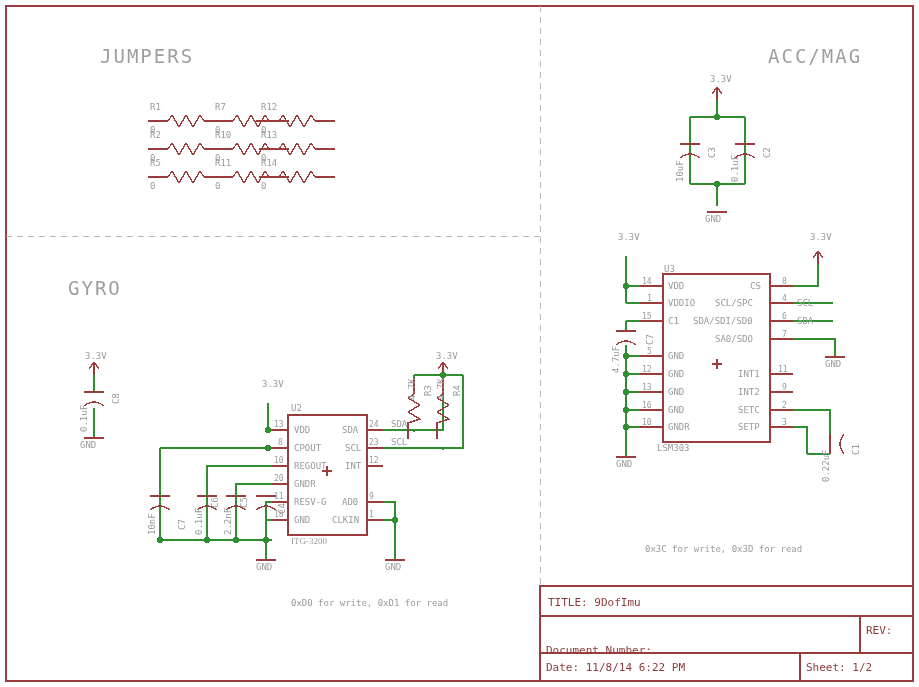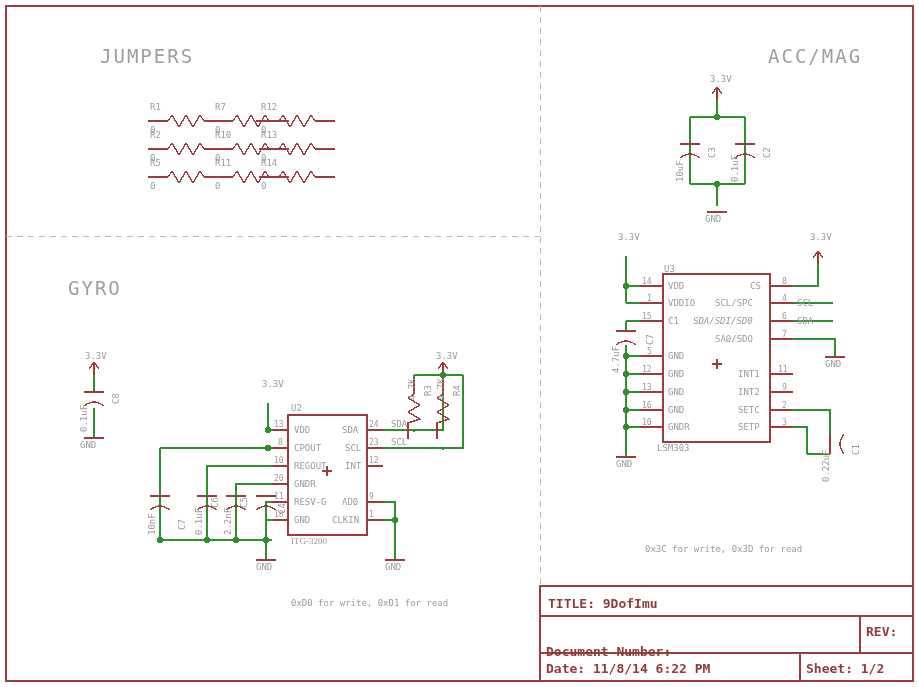--- a/index.html
+++ b/index.html
@@ -6,22 +6,22 @@
   body{width:919px;height:687px;overflow:hidden;
        font-family:"DejaVu Sans Mono","Liberation Mono",monospace;}
   #sheet{position:relative;width:919px;height:687px;background:#ffffff;}
   svg.layer{position:absolute;left:0;top:0;width:919px;height:687px;}
   .lbl{position:absolute;color:#9a9a9a;font-size:9px;line-height:9px;white-space:pre;
        font-family:"DejaVu Sans Mono","Liberation Mono",monospace;}
   .lbl.pin{font-size:8px;}
   .lbl.vert{transform-origin:0 0;transform:rotate(-90deg);}
   .sect{position:absolute;color:#9e9e9e;font-size:19px;letter-spacing:2px;
         font-family:"DejaVu Sans Mono","Liberation Mono",monospace;white-space:pre;}
-  .tb{position:absolute;color:#8f3b3b;font-size:13px;white-space:pre;
-      font-family:"DejaVu Sans Mono","Liberation Mono",monospace;font-weight:bold;}
+  .tb{position:absolute;color:#8f3b3b;font-size:11px;white-space:pre;
+      font-family:"DejaVu Sans Mono","Liberation Mono",monospace;}
   .note{position:absolute;color:#9a9a9a;font-size:9px;white-space:pre;
         font-family:"DejaVu Sans Mono","Liberation Mono",monospace;}
 </style>
 </head>
 <body>
 
 <div id="sheet">
 
   <svg class="layer" viewBox="0 0 919 687" shape-rendering="crispEdges">
 
@@ -364,21 +364,21 @@
   <div class="lbl" style="left:668px;top:388px;">GND</div>
   <div class="lbl pin" style="left:642px;top:401px;">16</div>
   <div class="lbl" style="left:668px;top:406px;">GND</div>
   <div class="lbl pin" style="left:642px;top:418px;">10</div>
   <div class="lbl" style="left:668px;top:423px;">GNDR</div>
 
   <div class="lbl" style="left:750px;top:282px;">CS</div>
   <div class="lbl pin" style="left:782px;top:277px;">8</div>
   <div class="lbl" style="left:715px;top:299px;">SCL/SPC</div>
   <div class="lbl pin" style="left:782px;top:294px;">4</div>
-  <div class="lbl" style="left:693px;top:317px;font-style:italic;">SDA/SDI/SD0</div>
+  <div class="lbl" style="left:693px;top:317px;">SDA/SDI/SD0</div>
   <div class="lbl pin" style="left:782px;top:312px;">6</div>
   <div class="lbl" style="left:715px;top:335px;">SA0/SDO</div>
   <div class="lbl pin" style="left:782px;top:330px;">7</div>
   <div class="lbl" style="left:738px;top:370px;">INT1</div>
   <div class="lbl pin" style="left:778px;top:365px;">11</div>
   <div class="lbl" style="left:738px;top:388px;">INT2</div>
   <div class="lbl pin" style="left:782px;top:383px;">9</div>
   <div class="lbl" style="left:738px;top:406px;">SETC</div>
   <div class="lbl pin" style="left:782px;top:401px;">2</div>
   <div class="lbl" style="left:738px;top:423px;">SETP</div>

